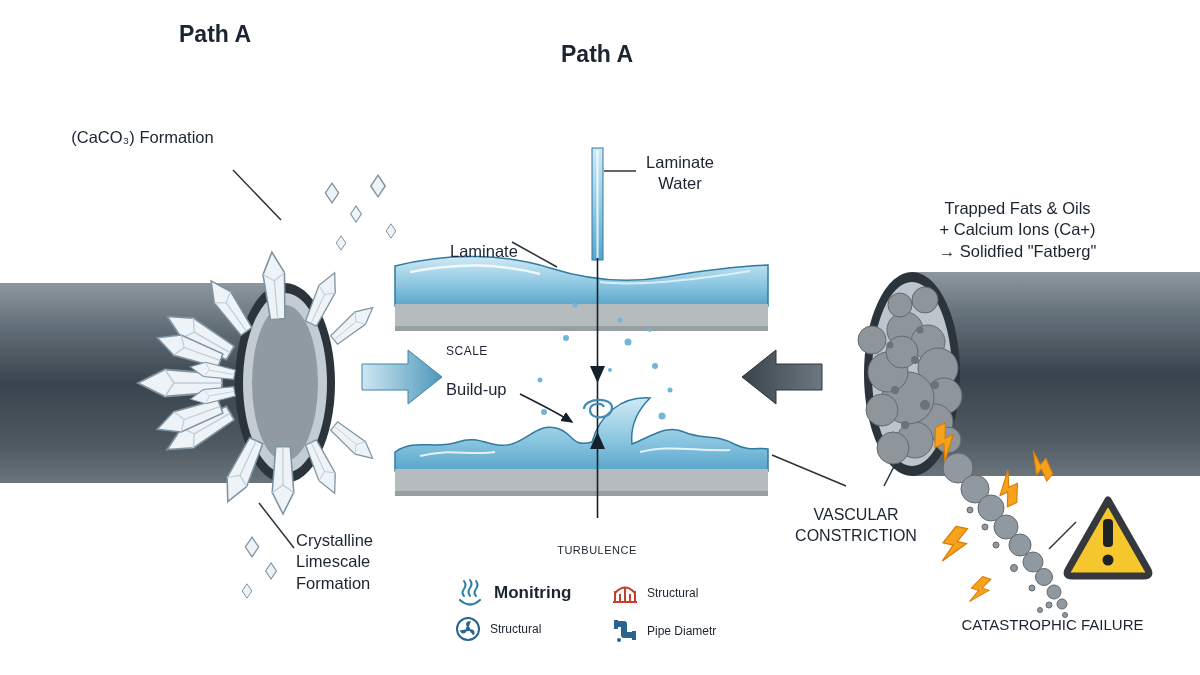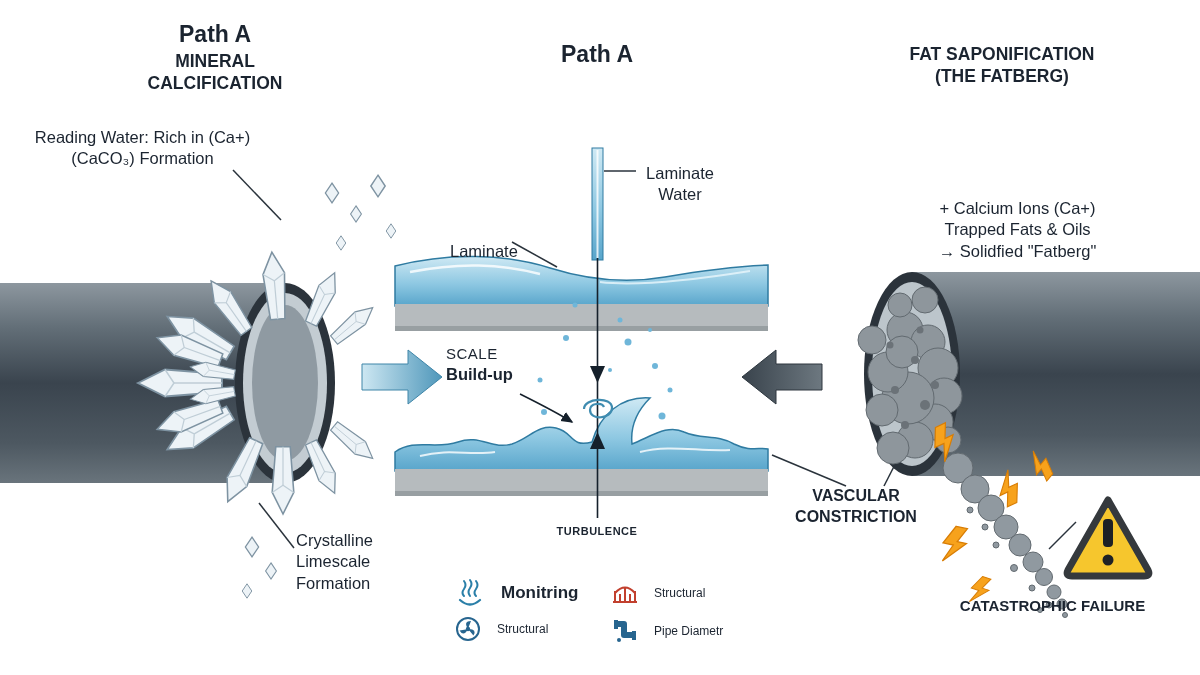--- a/index.html
+++ b/index.html
@@ -7,22 +7,22 @@
   body {
     position:relative; overflow:hidden; background:#ffffff;
     font-family:"Liberation Sans", sans-serif; color:#1b2430;
   }
   .stage { position:absolute; left:0; top:0; width:1200px; height:675px; }
   .lbl { position:absolute; line-height:1.3; }
   .center { text-align:center; }
   .title { font-size:23px; font-weight:700; }
   .subtitle { font-size:17.5px; font-weight:700; line-height:1.28; }
   .anno { font-size:16.5px; }
-  .bold { font-weight:700; }
-  .legend-item { position:absolute; display:flex; align-items:center; gap:16px; }
+  .bold { font-weight:400;margin-top:19px; }
+  .legend-item { position:absolute; display:flex; align-items:center; gap:9px; }
   .legend-item span { font-size:12px; }
   .legend-item.primary span { font-size:17px; font-weight:700; }
 </style>
 </head>
 <body>
 
 <svg class="stage" viewBox="0 0 1200 675">
   <defs>
     <linearGradient id="pipeG" x1="0" y1="0" x2="0" y2="1">
       <stop offset="0" stop-color="#8d979f"></stop>
@@ -207,52 +207,49 @@
 
   <g>
     <path d="M1108,500 L1148,570 Q1151,576 1144,576 L1072,576 Q1065,576 1068,570 Z" fill="#f6c62d" stroke="#35393d" stroke-width="7" stroke-linejoin="round"></path>
     <rect x="1103" y="519" width="10" height="28" rx="4" fill="#1e2125"></rect>
     <circle cx="1108" cy="560" r="5.5" fill="#1e2125"></circle>
   </g>
 </svg>
 
 <div class="lbl center" style="left:125px; top:20px; width:180px">
   <div class="title">Path A</div>
-  <div class="subtitle">MINERAL CALCIFICATION</div>
 </div>
 
 <div class="lbl center" style="left:492px; top:40px; width:210px">
   <div class="title">Path A</div>
 </div>
 
 <div class="lbl center" style="left:897px; top:43px; width:210px">
-  <div class="subtitle">FAT SAPONIFICATION (THE FATBERG)</div>
 </div>
 
 <div class="lbl center anno" style="left:25px; top:127px; width:235px">
-  <div>Reading Water: Rich in (Ca+)</div>
   <div>(CaCO₃) Formation</div>
 </div>
 
 <div class="lbl anno" style="left:296px; top:530px; width:115px">Crystalline Limescale Formation</div>
 
-<div class="lbl center anno" style="left:630px; top:163px; width:100px">Laminate Water</div>
+<div class="lbl center anno" style="left:630px; top:152px; width:100px">Laminate Water</div>
 
 <div class="lbl anno" style="left:450px; top:241px; width:90px">Laminate</div>
 
 <div class="lbl" style="left:446px; top:344px; width:110px">
-  <div style="font-size:15px; letter-spacing:0.5px">SCALE</div>
+  <div style="font-size:12px; letter-spacing:0.5px">SCALE</div>
   <div class="bold" style="font-size:16.5px">Build-up</div>
 </div>
 
 <div class="lbl center bold" style="left:517px; top:524px; width:160px; font-size:11px; letter-spacing:0.5px">TURBULENCE</div>
 
 <div class="lbl center anno" style="left:900px; top:198px; width:235px">
+  <div>Trapped Fats &amp; Oils</div>
   <div>+ Calcium Ions (Ca+)</div>
-  <div>Trapped Fats &amp; Oils</div>
   <div>→ Solidfied "Fatberg"</div>
 </div>
 
 <div class="lbl center bold" style="left:786px; top:486px; width:140px; font-size:16px">VASCULAR CONSTRICTION</div>
 
 <div class="lbl center bold" style="left:945px; top:596px; width:215px; font-size:15px">CATASTROPHIC FAILURE</div>
 
 <div class="legend-item primary" style="left:455px; top:578px">
   <svg width="30" height="30" viewBox="0 0 30 30">
     <path d="M9,3 q3,4 0,8 q-3,4 0,7" stroke="#2a7fa8" fill="none" stroke-width="2" stroke-linecap="round"></path>

